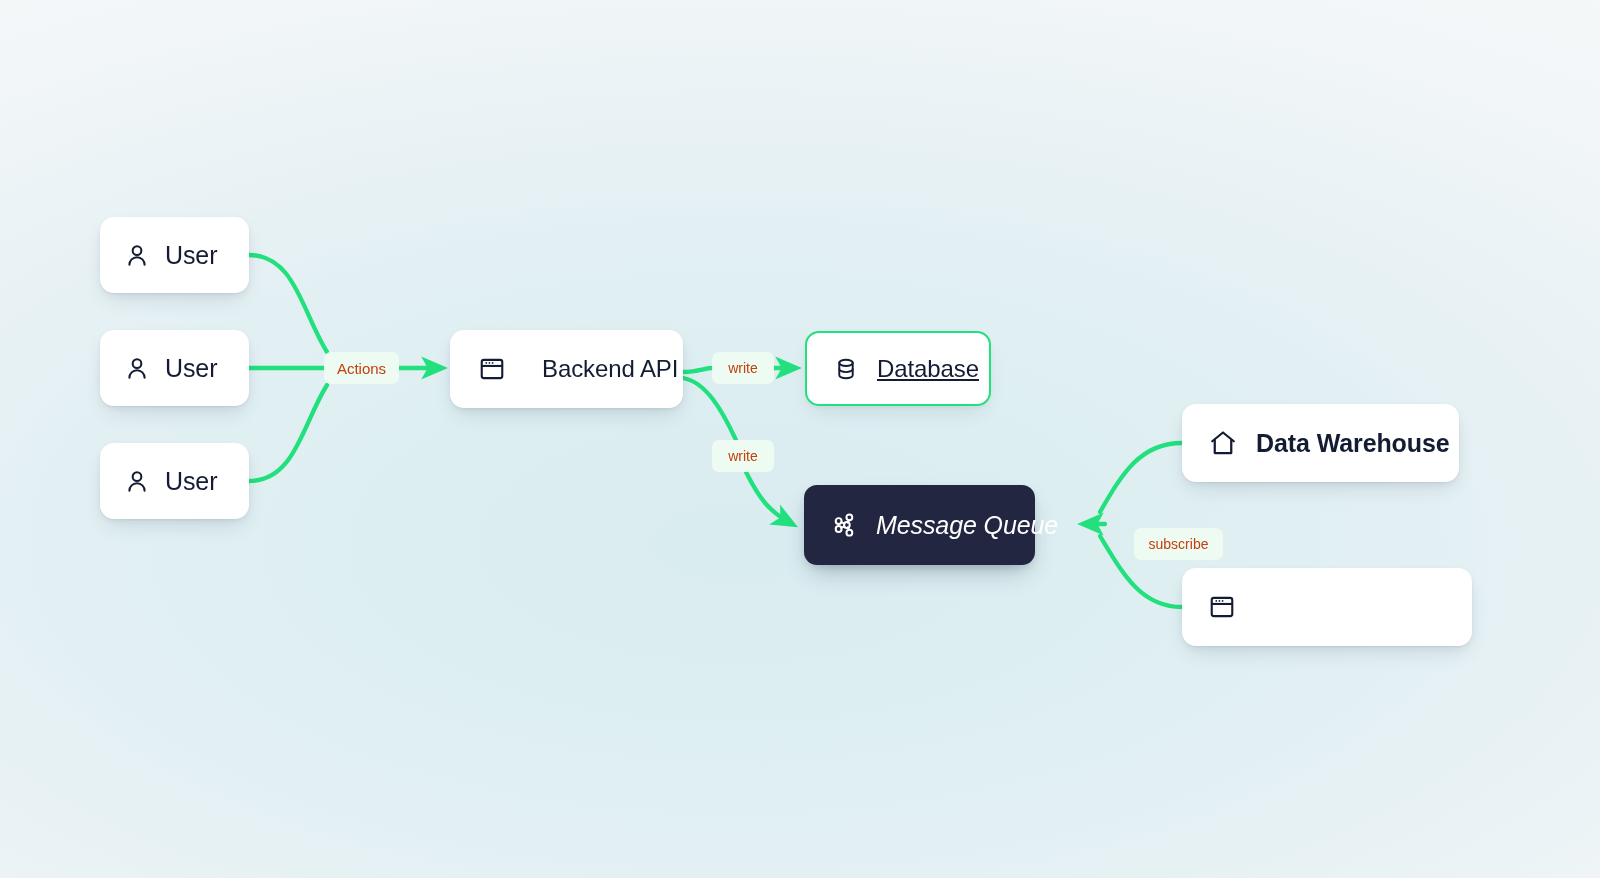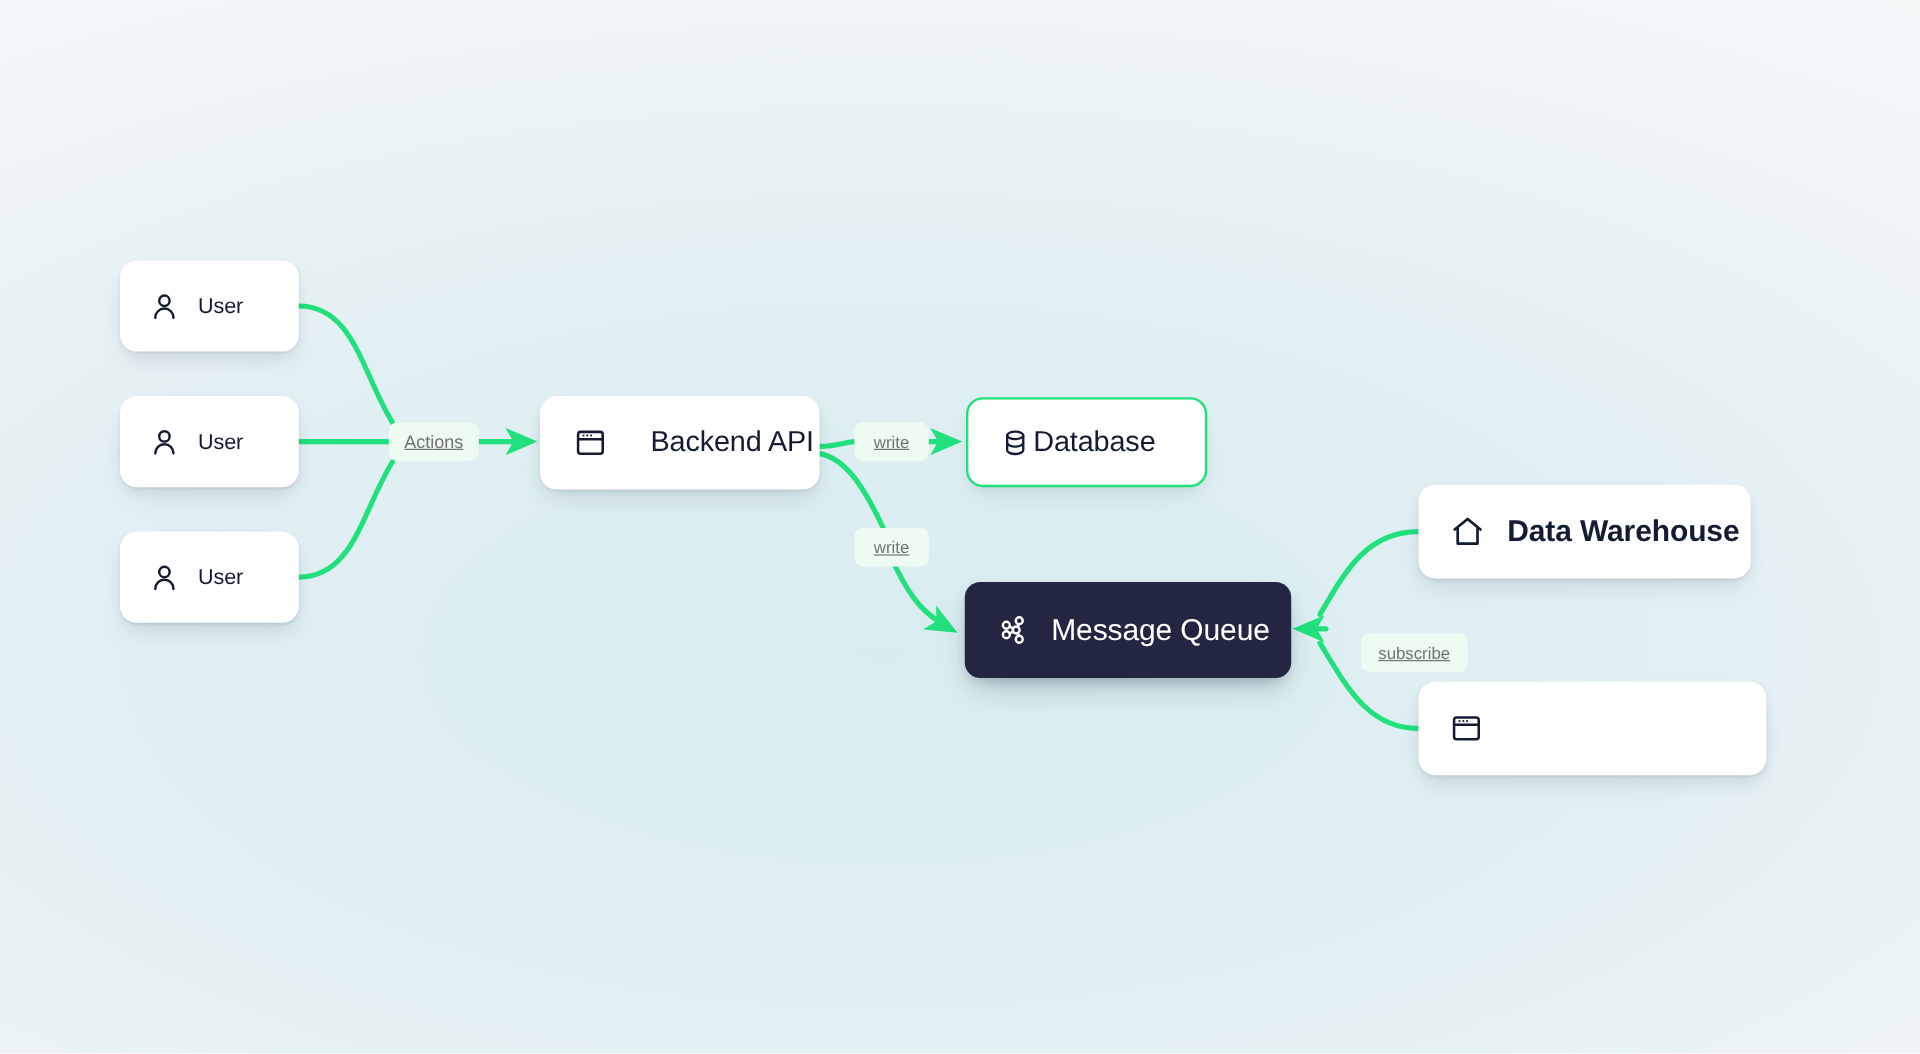--- a/index.html
+++ b/index.html
@@ -60,80 +60,81 @@
     color: #131c33;
   }
 
   
   .node.user {
     width: 149px;
     height: 76px;
     padding-left: 24px;
     gap: 15px;
   }
-  .node.user .lbl { font-size: 18px; }
+  .node.user .lbl { font-size: 25px; }
 
   
   .node.backend {
     width: 233px;
     height: 78px;
     padding-left: 28px;
     gap: 36px;
   }
   .node.backend .lbl { font-size: 24px; }
 
   
   .node.database {
-    width: 201px;
+    width: 186px;
     height: 75px;
     padding-left: 26px;
-    gap: 2px;
+    gap: 18px;
     border: 2.5px solid #22e07e;
     box-shadow:
       0 10px 22px -8px rgba(25, 45, 70, 0.13),
       0 2px 6px -2px rgba(25, 45, 70, 0.07);
+    text-decoration: underline;
   }
   .node.database .lbl { font-size: 24px; }
 
   
   .node.queue {
-    width: 272px;
+    width: 231px;
     height: 80px;
     padding-left: 26px;
     gap: 18px;
     background: #222640;
     border-radius: 13px;
     box-shadow:
       0 12px 26px -8px rgba(20, 32, 55, 0.30),
       0 4px 10px -3px rgba(20, 32, 55, 0.18);
+    font-style: italic;
   }
   .node.queue .lbl { font-size: 25px; color: #ffffff; }
 
   
   .node.consumer {
     height: 78px;
     padding-left: 26px;
     gap: 18px;
   }
   .node.consumer .lbl { font-size: 25px; font-weight: bold; }
 
   
   .edge-label {
     position: absolute;
     display: flex;
     align-items: center;
     justify-content: center;
     background: #edfbf2;
     border-radius: 7px;
-    color: #737373;
+    color: #c2410c;
     font-size: 15px;
     white-space: nowrap;
     padding: 0 11px;
     height: 32px;
-    text-decoration: underline;
   }
   .edge-label.sm { font-size: 14px; }
 </style>
 </head>
 <body>
 
 <div id="canvas">
 
   <svg id="edges" viewBox="0 0 1600 878" xmlns="http://www.w3.org/2000/svg">
     <defs>

